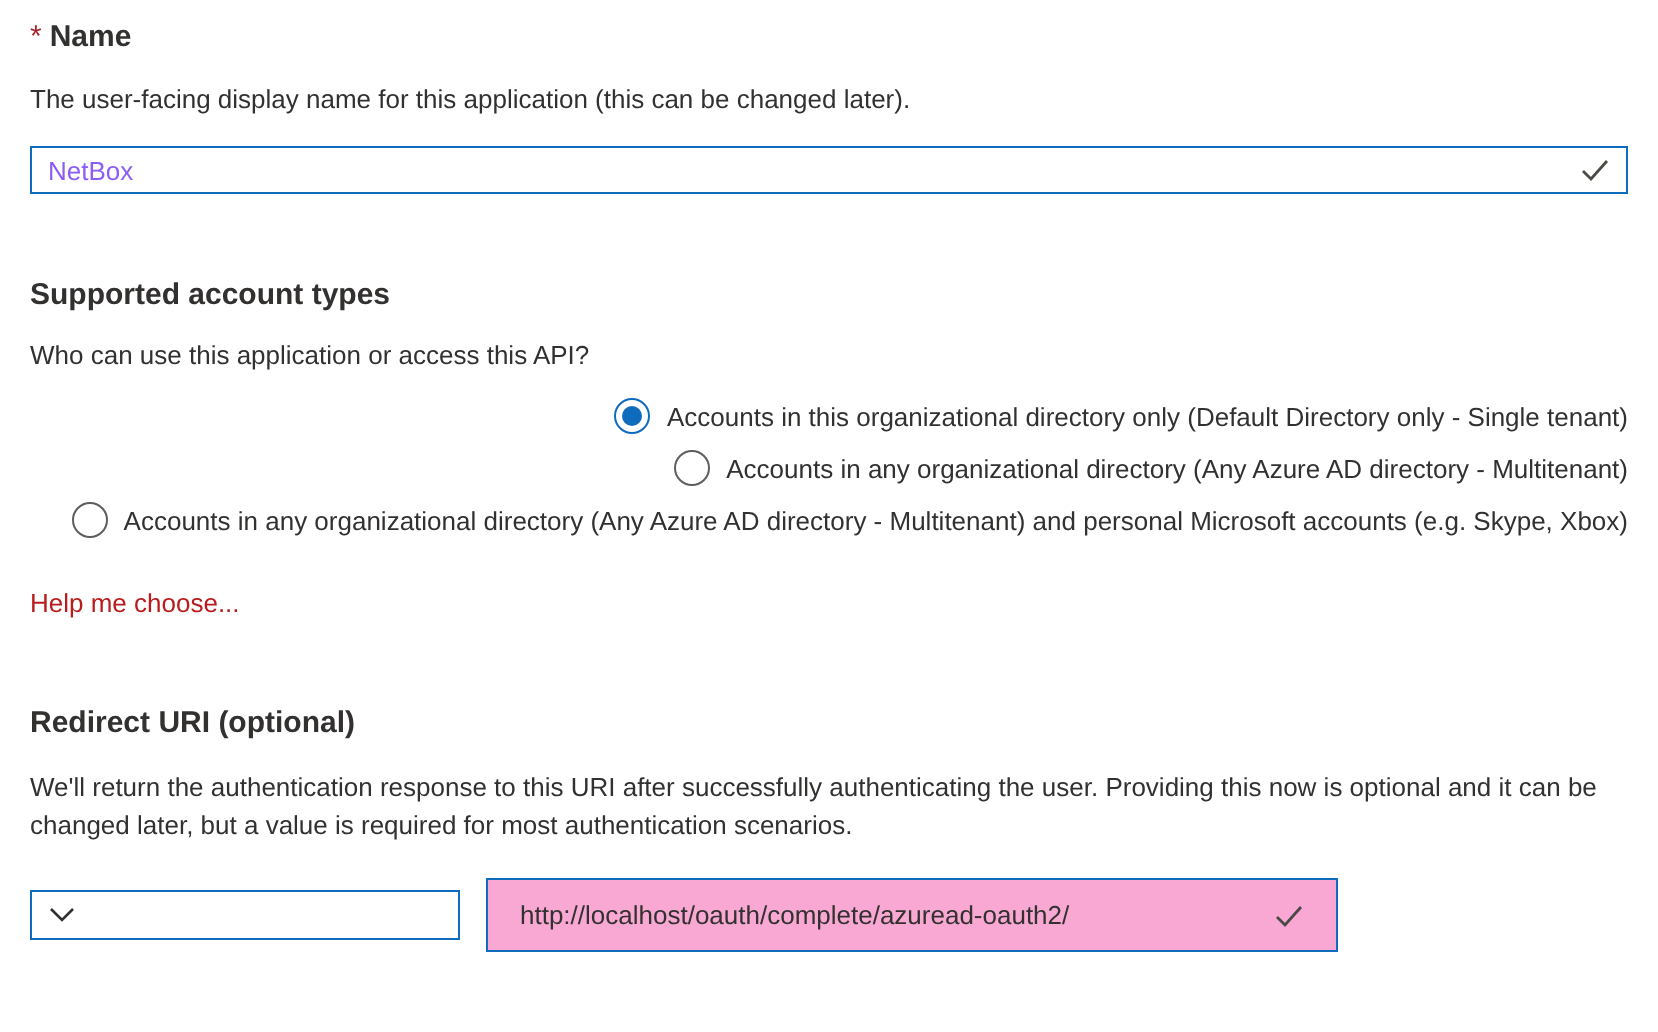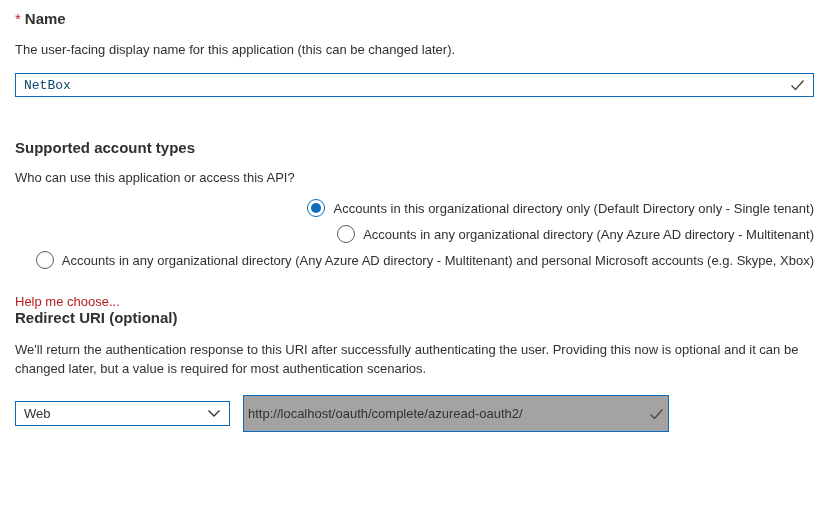--- a/index.html
+++ b/index.html
@@ -34,23 +34,23 @@
     display: flex;
     align-items: center;
     padding: 0 8px;
     width: 799px;
     background: #fff;
   }
   .name-input-wrap input {
     border: none;
     outline: none;
     flex: 1;
-    font-family: Liberation Mono, monospace;
-    font-size: 13px;
-    color: #0c4a6e;
+    font-family: Liberation Sans, sans-serif;
+    font-size: 13px;
+    color: #8b5cf6;
     background: transparent;
     height: 100%;
   }
   .check-icon { flex: 0 0 auto; display: inline-flex; align-items: center; }
 
   
   .account-types { margin-top: 42px; }
   .question { margin-top: 14px; font-size: 13px; }
   .radio-group { margin-top: 10px; }
   .radio-row {
@@ -85,21 +85,21 @@
   .help-link {
     display: inline-block;
     margin-top: 21px;
     color: #b91c1c;
     font-size: 13px;
     text-decoration: none;
     cursor: pointer;
   }
 
   
-  .redirect-section { }
+  .redirect-section { margin-top: 44px; }
   .redirect-desc {
     margin-top: 14px;
     line-height: 19px;
     max-width: 800px;
   }
   .redirect-row {
     margin-top: 17px;
     display: flex;
     align-items: center;
   }
@@ -114,22 +114,22 @@
     background: #fff;
   }
   .platform-select .select-value { flex: 1; font-size: 13px; color: #323130; }
   .uri-input-wrap {
     margin-left: 13px;
     width: 426px;
     height: 37px;
     border: 1px solid #0f6cbd;
     display: flex;
     align-items: center;
-    padding: 0 4px;
-    background: #a3a3a3;
+    padding: 0 16px;
+    background: #f9a8d4;
   }
   .uri-input-wrap input {
     border: none;
     outline: none;
     flex: 1;
     font-family: inherit;
     font-size: 13px;
     color: #323130;
     background: transparent;
     height: 100%;
@@ -175,21 +175,20 @@
 
     <a class="help-link">Help me choose...</a>
   </div>
 
   <div class="redirect-section">
     <div class="section-title">Redirect URI (optional)</div>
     <div class="desc redirect-desc">We'll return the authentication response to this URI after successfully authenticating the user. Providing this now is optional and it can be changed later, but a value is required for most authentication scenarios.</div>
 
     <div class="redirect-row">
       <div class="platform-select">
-        <span class="select-value">Web</span>
         <span class="check-icon">
           <svg width="14" height="9" viewBox="0 0 14 9">
             <path d="M1.5 1.5 L7 7 L12.5 1.5" fill="none" stroke="#323130" stroke-width="1.3"></path>
           </svg>
         </span>
       </div>
       <div class="uri-input-wrap">
         <input type="text" value="http://localhost/oauth/complete/azuread-oauth2/" style="">
         <span class="check-icon">
           <svg width="15" height="12" viewBox="0 0 15 12">

